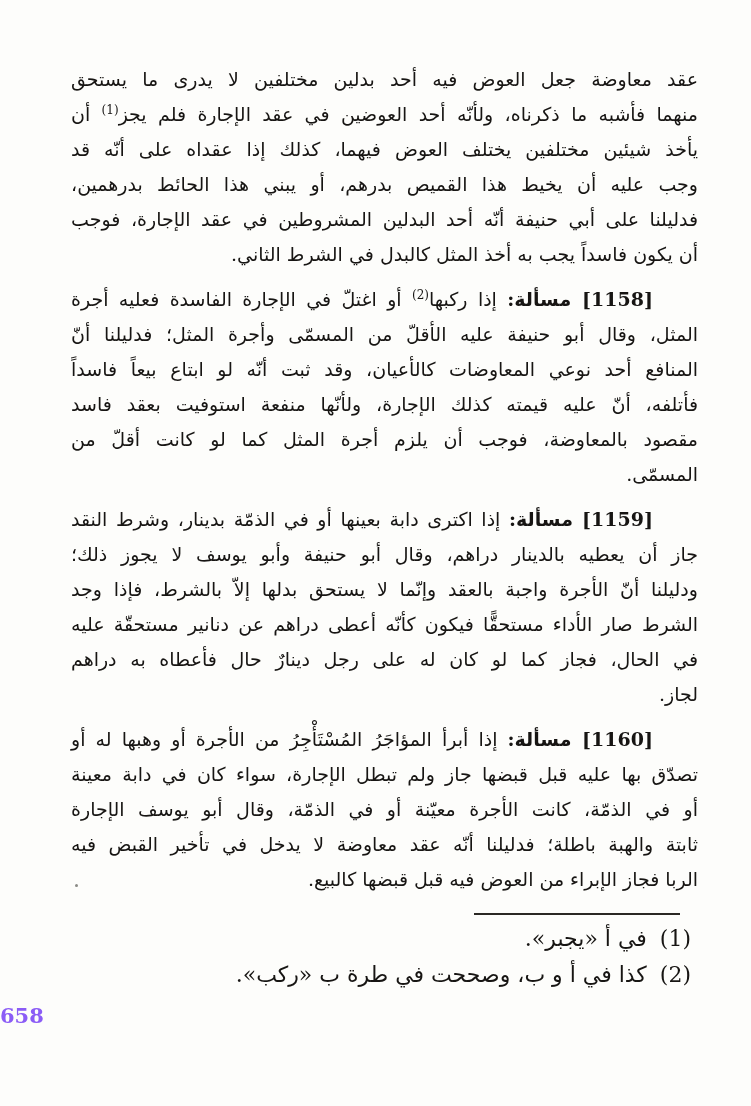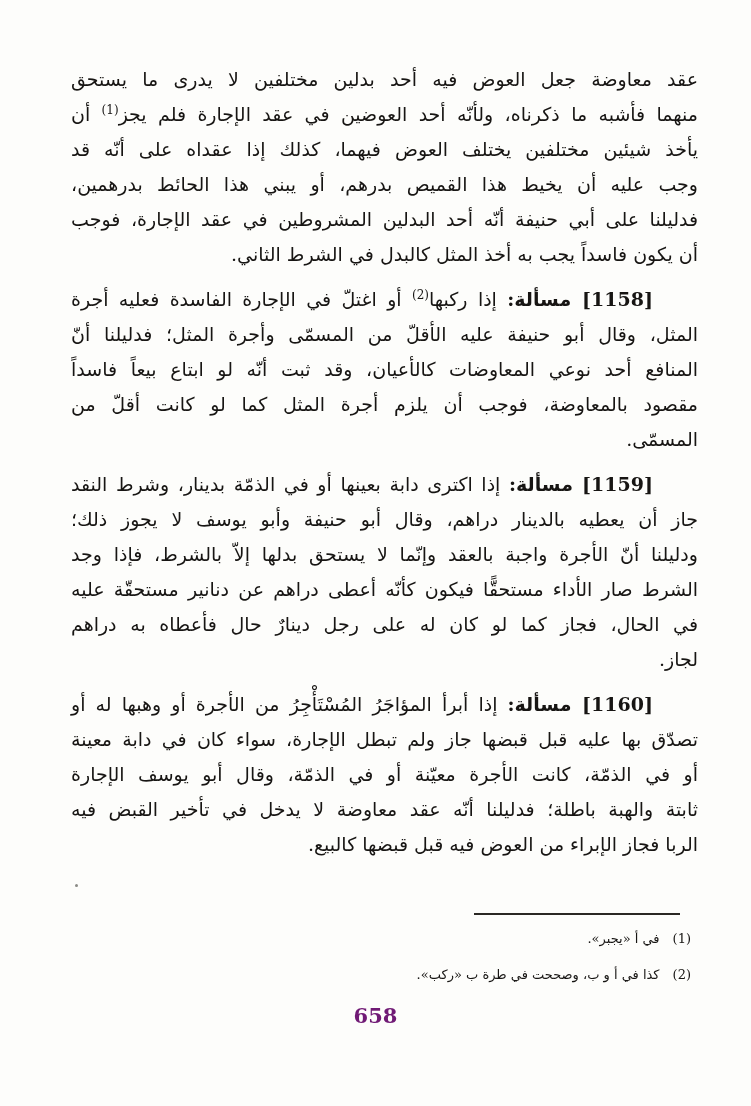--- a/index.html
+++ b/index.html
@@ -51,35 +51,34 @@
     background: #2a2824;
   }
   .footnotes {
     position: absolute;
     top: 921px;
     right: 60px;
     left: 71px;
     direction: rtl;
   }
   .footnote {
-    font-size: 13px;
+    font-size: 22px;
     line-height: 36px;
     text-align: right;
   }
   .fn-marker { margin-left: 13px; }
   .page-num {
     position: absolute;
     top: 1003px;
     left: 0;
     width: 100%;
-    text-align: center;
     font-weight: bold;
     font-size: 21px;
     font-family: "DejaVu Serif", "DejaVu Sans", serif;
-    color: #701a75;
+    color: #8b5cf6;
   }
   
   .speckle {
     position: absolute;
     background: #8a8a85;
     border-radius: 50%;
     width: 3px;
     height: 3px;
   }
   .speckle.s1 { left: 75px; top: 884px; }
@@ -95,20 +94,21 @@
         <div class="line"><span>منهما فأشبه ما ذكرناه، ولأنّه أحد العوضين في عقد الإجارة فلم يجز</span><span class="seg-sup">(1)</span><span> أن</span></div>
         <div class="line"><span>يأخذ شيئين مختلفين يختلف العوض فيهما، كذلك إذا عقداه على أنّه قد</span></div>
         <div class="line"><span>وجب عليه أن يخيط هذا القميص بدرهم، أو يبني هذا الحائط بدرهمين،</span></div>
         <div class="line"><span>فدليلنا على أبي حنيفة أنّه أحد البدلين المشروطين في عقد الإجارة، فوجب</span></div>
         <div class="line last"><span>أن يكون فاسداً يجب به أخذ المثل كالبدل في الشرط الثاني.</span></div>
       </div>
       <div class="para">
         <div class="line indent"><span class="seg-bold">[1158] مسألة:</span><span> إذا ركبها</span><span class="seg-sup">(2)</span><span> أو اغتلّ في الإجارة الفاسدة فعليه أجرة</span></div>
         <div class="line"><span>المثل، وقال أبو حنيفة عليه الأقلّ من المسمّى وأجرة المثل؛ فدليلنا أنّ</span></div>
         <div class="line"><span>المنافع أحد نوعي المعاوضات كالأعيان، وقد ثبت أنّه لو ابتاع بيعاً فاسداً</span></div>
+        <div class="line"><span>فأتلفه، أنّ عليه قيمته كذلك الإجارة، ولأنّها منفعة استوفيت بعقد فاسد</span></div>
         <div class="line"><span>مقصود بالمعاوضة، فوجب أن يلزم أجرة المثل كما لو كانت أقلّ من</span></div>
         <div class="line last"><span>المسمّى.</span></div>
       </div>
       <div class="para">
         <div class="line indent"><span class="seg-bold">[1159] مسألة:</span><span> إذا اكترى دابة بعينها أو في الذمّة بدينار، وشرط النقد</span></div>
         <div class="line"><span>جاز أن يعطيه بالدينار دراهم، وقال أبو حنيفة وأبو يوسف لا يجوز ذلك؛</span></div>
         <div class="line"><span>ودليلنا أنّ الأجرة واجبة بالعقد وإنّما لا يستحق بدلها إلاّ بالشرط، فإذا وجد</span></div>
         <div class="line"><span>الشرط صار الأداء مستحقًّا فيكون كأنّه أعطى دراهم عن دنانير مستحقّة عليه</span></div>
         <div class="line"><span>في الحال، فجاز كما لو كان له على رجل دينارٌ حال فأعطاه به دراهم</span></div>
         <div class="line last"><span>لجاز.</span></div>

